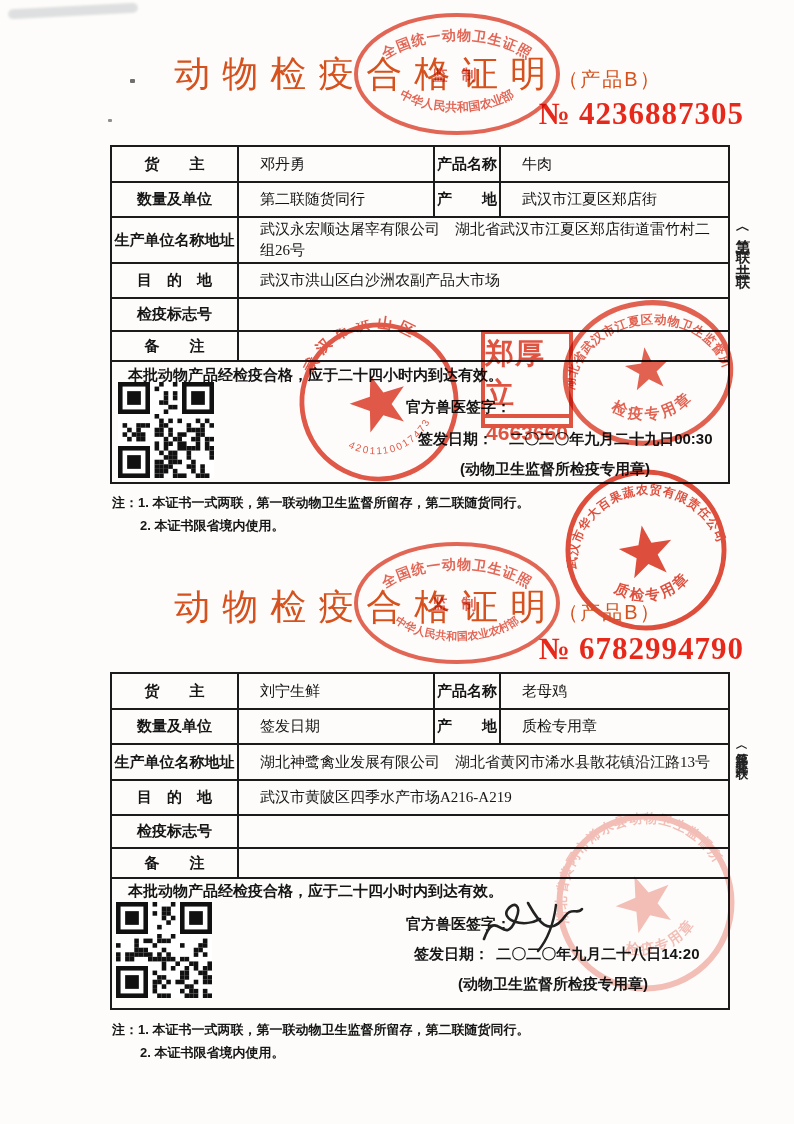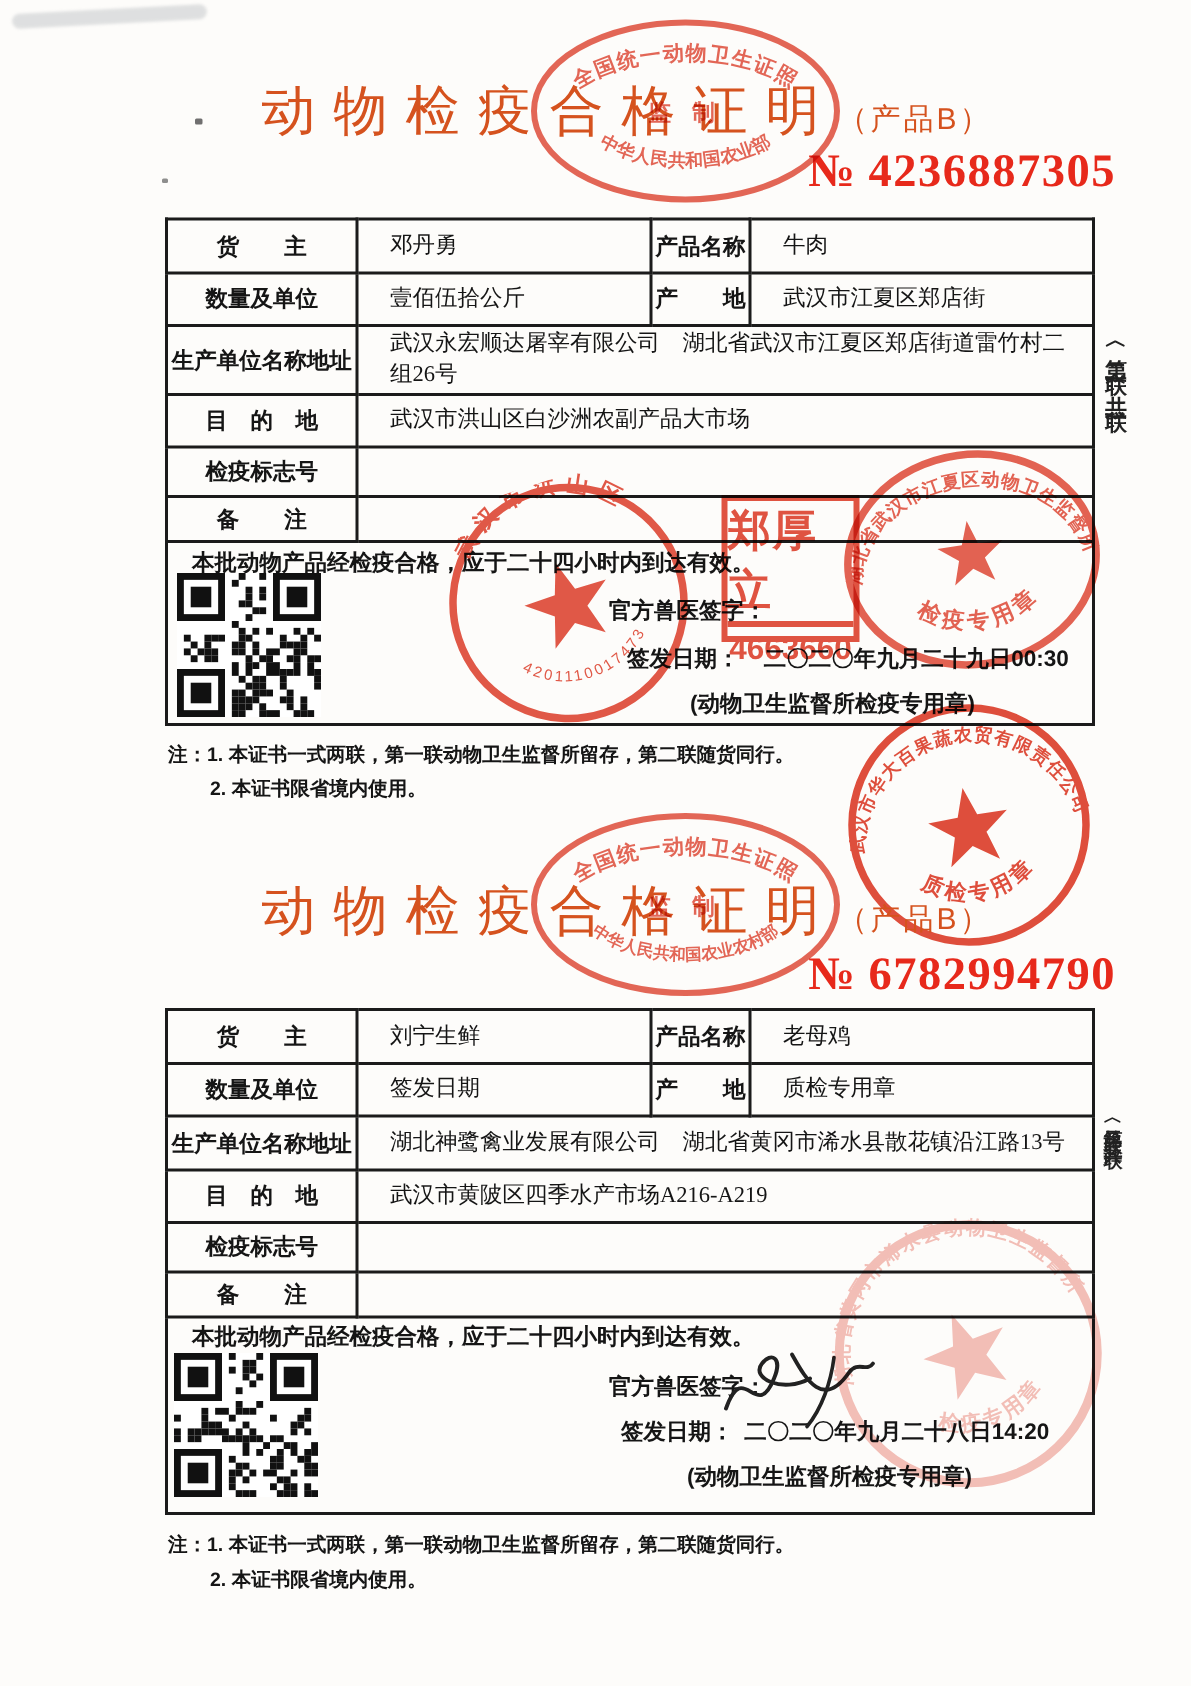--- a/index.html
+++ b/index.html
@@ -69,21 +69,21 @@
         </colgroup>
       <tbody>
           <tr style="height:36px">
         <td class="lbl">货　　主</td>
         <td class="val">邓丹勇</td>
         <td class="lbl">产品名称</td>
         <td class="val">牛肉</td>
       </tr>
       <tr style="height:35px">
         <td class="lbl">数量及单位</td>
-        <td class="val">壹佰伍拾公斤</td>
+        <td class="val">第二联随货同行</td>
         <td class="lbl">产　　地</td>
         <td class="val">武汉市江夏区郑店街</td>
       </tr>
       <tr style="height:46px">
         <td class="lbl">生产单位名称地址</td>
         <td class="val" colspan="3">武汉永宏顺达屠宰有限公司　湖北省武汉市江夏区郑店街道雷竹村二组26号</td>
       </tr>
       <tr style="height:35px">
         <td class="lbl">目　的　地</td>
         <td class="val" colspan="3">武汉市洪山区白沙洲农副产品大市场</td>

